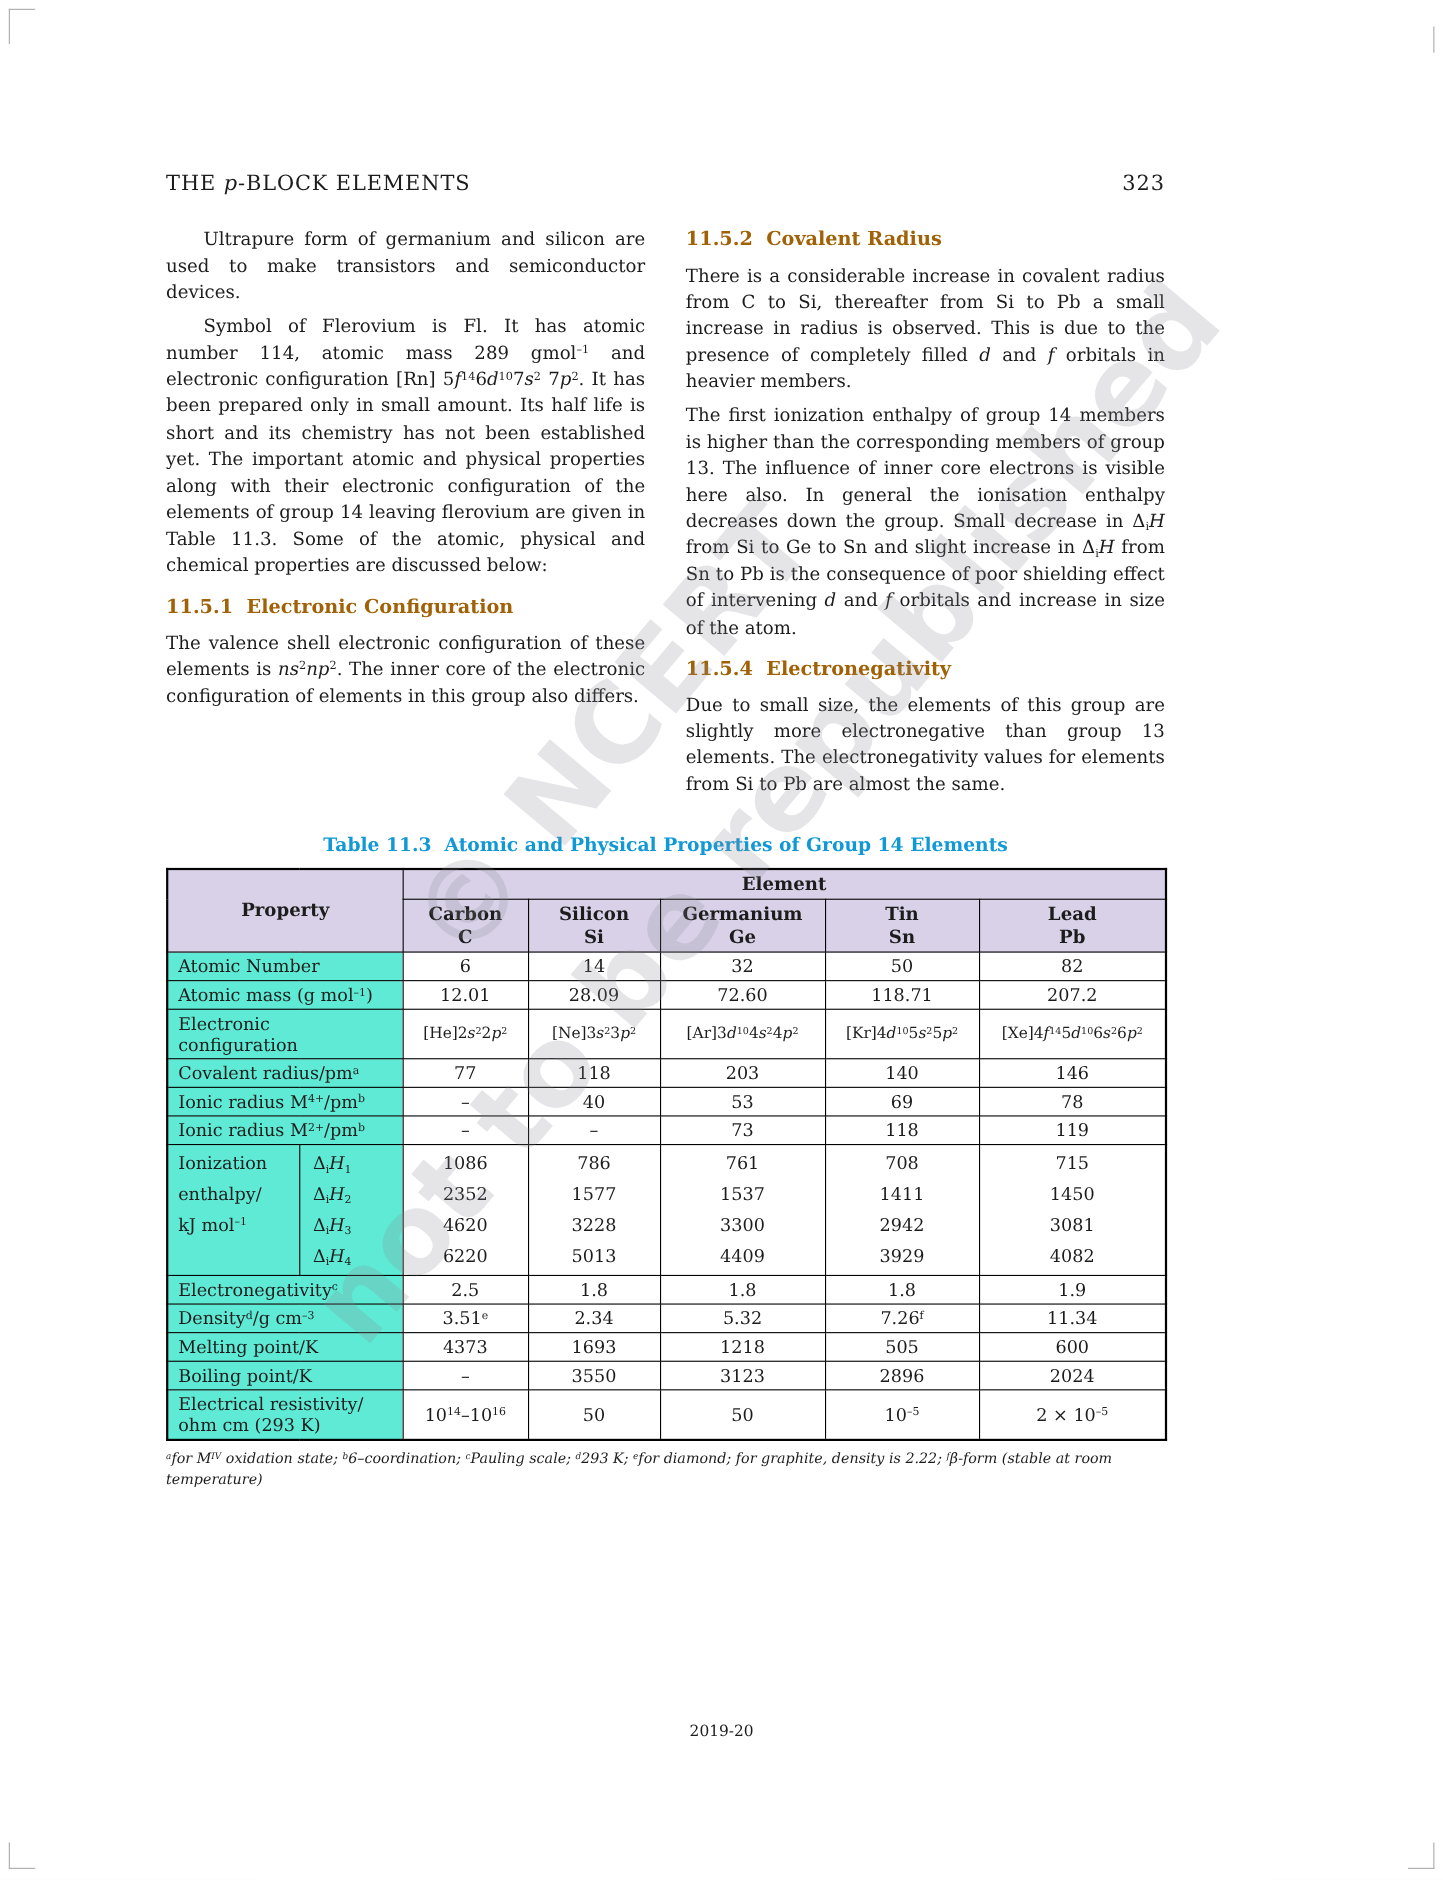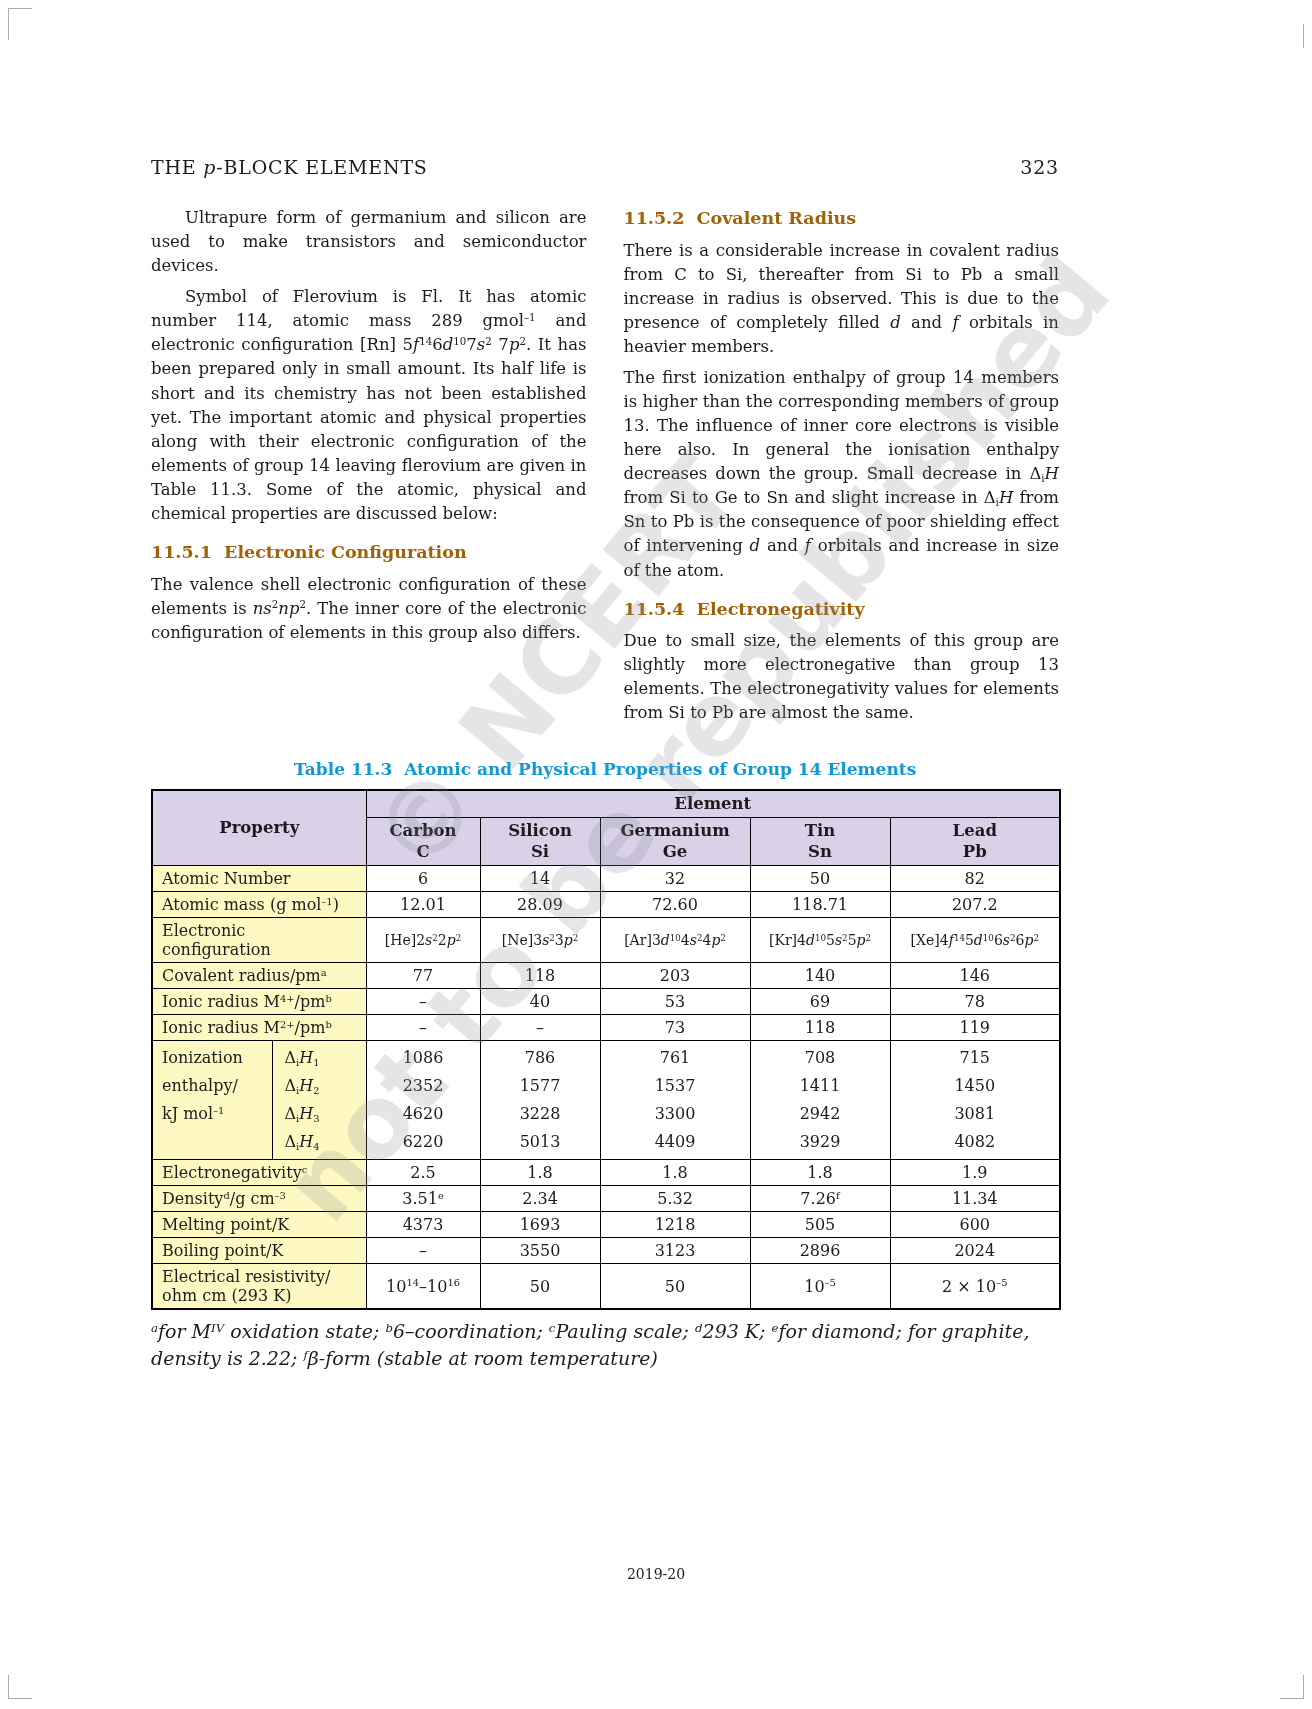--- a/index.html
+++ b/index.html
@@ -45,32 +45,32 @@
     font-weight: bold;
     font-size: 17px;
     text-align: center;
     margin: 26px 0 10px;
   }
 
   table.props { border-collapse: collapse; width: 908px; border: 2px solid #000; font-size: 16px; table-layout: fixed; }
   .props th, .props td { border: 1px solid #000; padding: 3px 6px; }
   .props thead th { background: #d8d1e7; font-size: 16.5px; line-height: 1.25; }
   .props th.property-h { vertical-align: middle; }
-  .props td.prop { background: #fef9c3; text-align: left; padding-left: 9px; }
+  .props td.prop { background: #5eead4; text-align: left; padding-left: 9px; }
   .props td.val { text-align: center; vertical-align: middle; background: #fff; }
   .props td.cfg { font-size: 14px; padding-left: 2px; padding-right: 2px; }
   .props td.ion-main { vertical-align: top; line-height: 28px; }
   .props td.ion-sub { vertical-align: top; padding-left: 12px; }
   .props td.ion-sub div { height: 28px; line-height: 28px; }
   .props td.ion-vals { vertical-align: top; }
   .props td.ion-vals div { height: 28px; line-height: 28px; }
 
   .footnote {
     font-style: italic;
-    font-size: 19px;
+    font-size: 13px;
     line-height: 1.4;
     margin-top: 8px;
     text-align: left;
   }
 
   .page-footer {
     position: absolute;
     left: 0; right: 0;
     top: 1566px;
     text-align: center;

